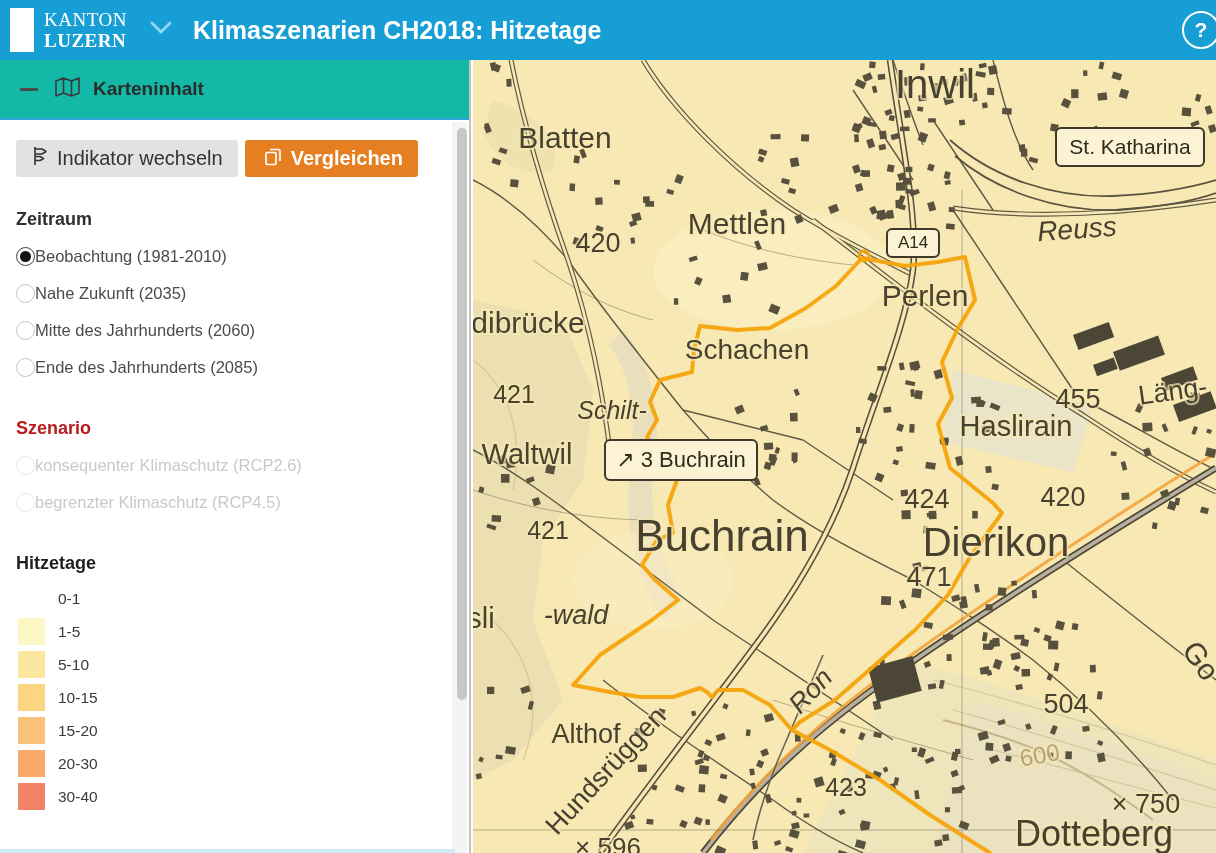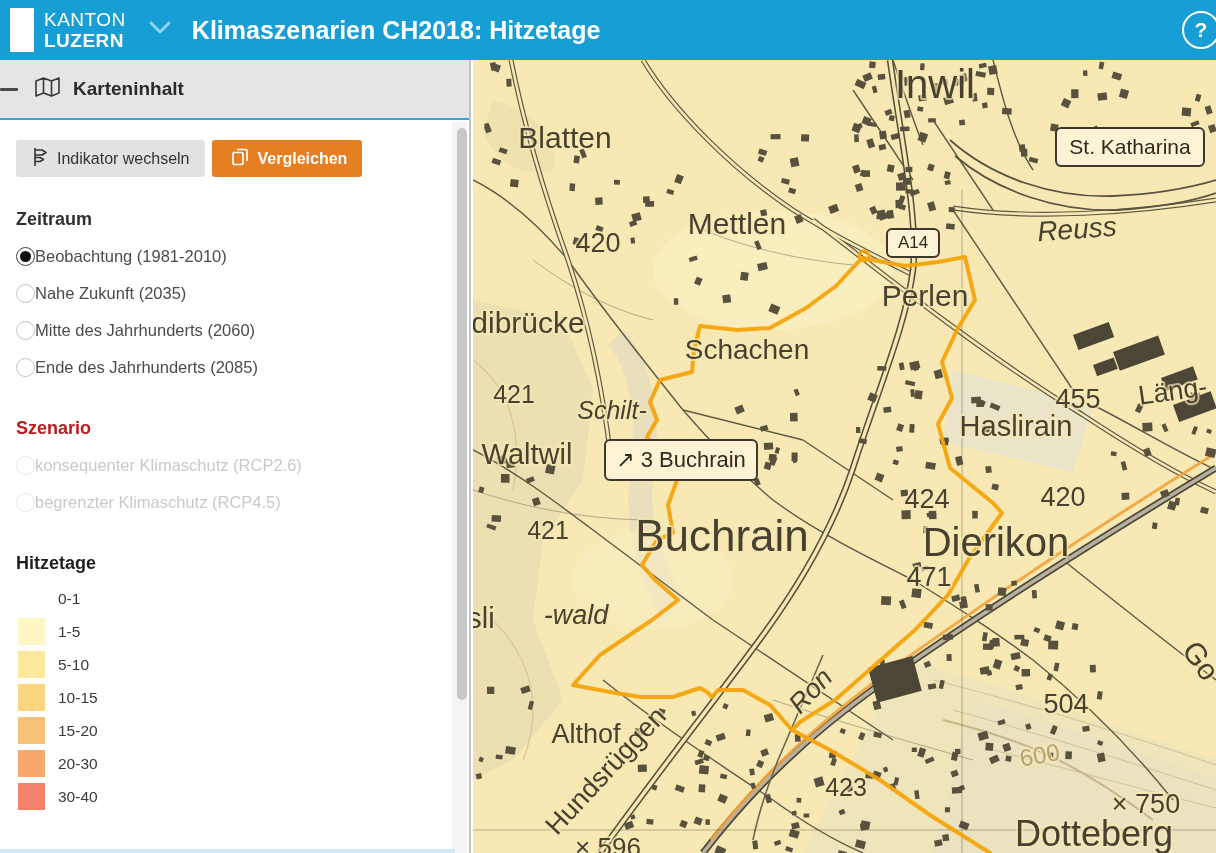--- a/index.html
+++ b/index.html
@@ -5,41 +5,41 @@
   * { box-sizing: border-box; margin: 0; padding: 0; }
   html,body { width:1216px; height:853px; overflow:hidden; background:#fff;
     font-family:"Liberation Sans", sans-serif; }
   #stage { position:relative; width:1216px; height:853px; overflow:hidden; }
 
   
   .header { position:absolute; left:0; top:0; width:1216px; height:60px;
     background:#179fd5; display:flex; align-items:center; z-index:30; }
   .logo { display:flex; align-items:center; margin-left:10px; }
   .logo-mark { width:24px; height:44px; background:#fff; }
-  .logo-text { margin-left:10px; color:#fff; font-size:19px; line-height:21px; letter-spacing:.5px; }
+  .logo-text { margin-left:10px; color:#fff; font-size:19px; line-height:21px; letter-spacing:.5px;font-family:Liberation Serif, serif; }
   .logo-text .l1 { font-weight:400; }
   .logo-text .l2 { font-weight:700; }
   .chevron { margin-left:22px; margin-right:8px; }
   .app-title { color:#fff; font-size:25px; font-weight:700; margin-left:12px; white-space:nowrap; }
   .help-btn { position:absolute; right:-4px; top:11px; width:38px; height:38px; border-radius:50%;
     border:2.5px solid #fff; color:#fff; font-size:21px; font-weight:700;
     display:flex; align-items:center; justify-content:center; background:transparent; }
 
   
   .sidebar { position:absolute; left:0; top:60px; width:471px; height:793px; background:#fff;
     border-right:2px solid #c2c2c2; z-index:20; }
-  .panel-head { height:60px; background:#e5e5e5; border-bottom:2px solid #2ba7d9;
-    display:flex; align-items:center; }
+  .panel-head { height:60px; background:#14b8a6; border-bottom:2px solid #2ba7d9;
+    display:flex; align-items:center; padding-left:20px; }
   .minus-ic { width:18px; height:3px; background:#4a4a4a; border-radius:1px; margin-right:16px; }
   .panel-title { font-size:19px; font-weight:700; color:#2b2b2b; margin-left:12px; }
   .panel-body { padding:20px 0 0 16px; }
 
   .btn-row { display:flex; gap:7px; }
   .btn { height:37px; border:none; border-radius:3px; display:inline-flex; align-items:center;
-    gap:9px; padding:0 15px; font-size:16px; font-family:inherit; cursor:pointer; }
+    gap:9px; padding:0 15px; font-size:20px; font-family:inherit; cursor:pointer; }
   .btn-gray { background:#e3e2e2; color:#333; }
   .btn-orange { background:#e67e22; color:#fff; font-weight:700;padding-left:19px; }
 
   .section-h { font-size:18px; font-weight:700; color:#303030; margin:32px 0 8px 0; }
   .section-h.disabled { color:#b91c1c; }
 
   .radio-row { display:flex; align-items:center; height:37px; cursor:pointer; }
   .rb { width:19px; height:19px; border-radius:50%; border:1px solid #c4c4c4; background:#fff;
     position:relative; flex:0 0 auto; }
   .rb.sel { border-color:#3f3f3f; }

